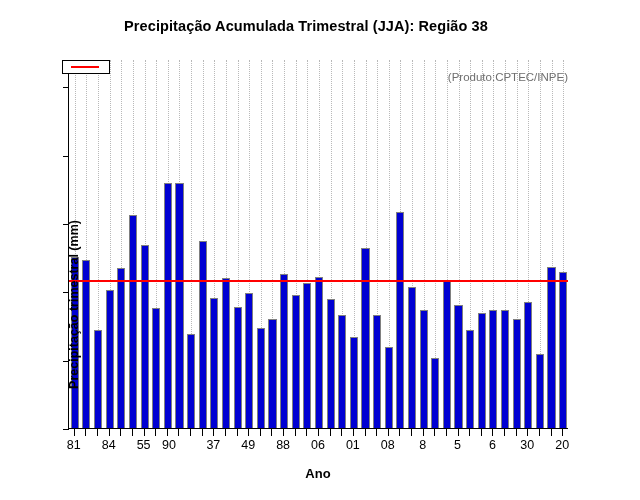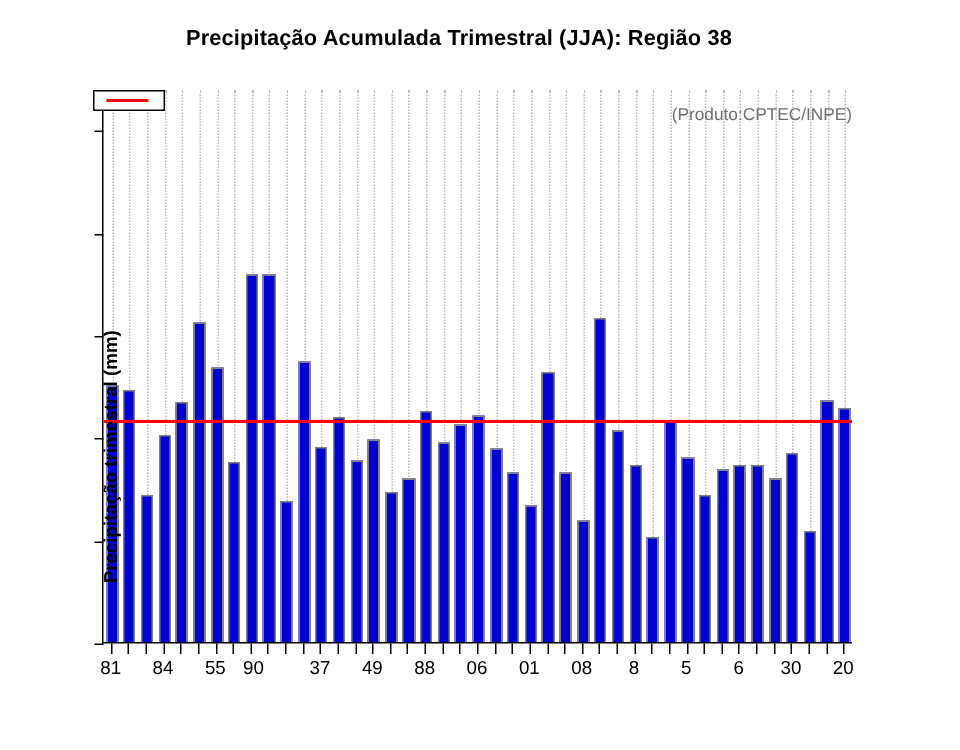--- a/index.html
+++ b/index.html
@@ -335,20 +335,21 @@
       <div class="xtick-label" style="left: 424.42px;">6</div>
       <div class="xtick-mark" style="left: 436.05px;"></div>
       <div class="xtick-mark" style="left: 447.67px;"></div>
       <div class="xtick-mark" style="left: 459.3px;"></div>
       <div class="xtick-label" style="left: 459.3px;">30</div>
       <div class="xtick-mark" style="left: 470.93px;"></div>
       <div class="xtick-mark" style="left: 482.56px;"></div>
       <div class="xtick-mark" style="left: 494.19px;"></div>
       <div class="xtick-label" style="left: 494.19px;">20</div>
     </div>
+  <div id="xlabel">Ano</div>
 
   <div id="legend">
     <span id="legend-swatch" style="border-top-color: rgb(255, 0, 0);"></span>
   </div>
 
   <div id="producer">(Produto:CPTEC/INPE)</div>
 
 </div>
 
 </body></html>

